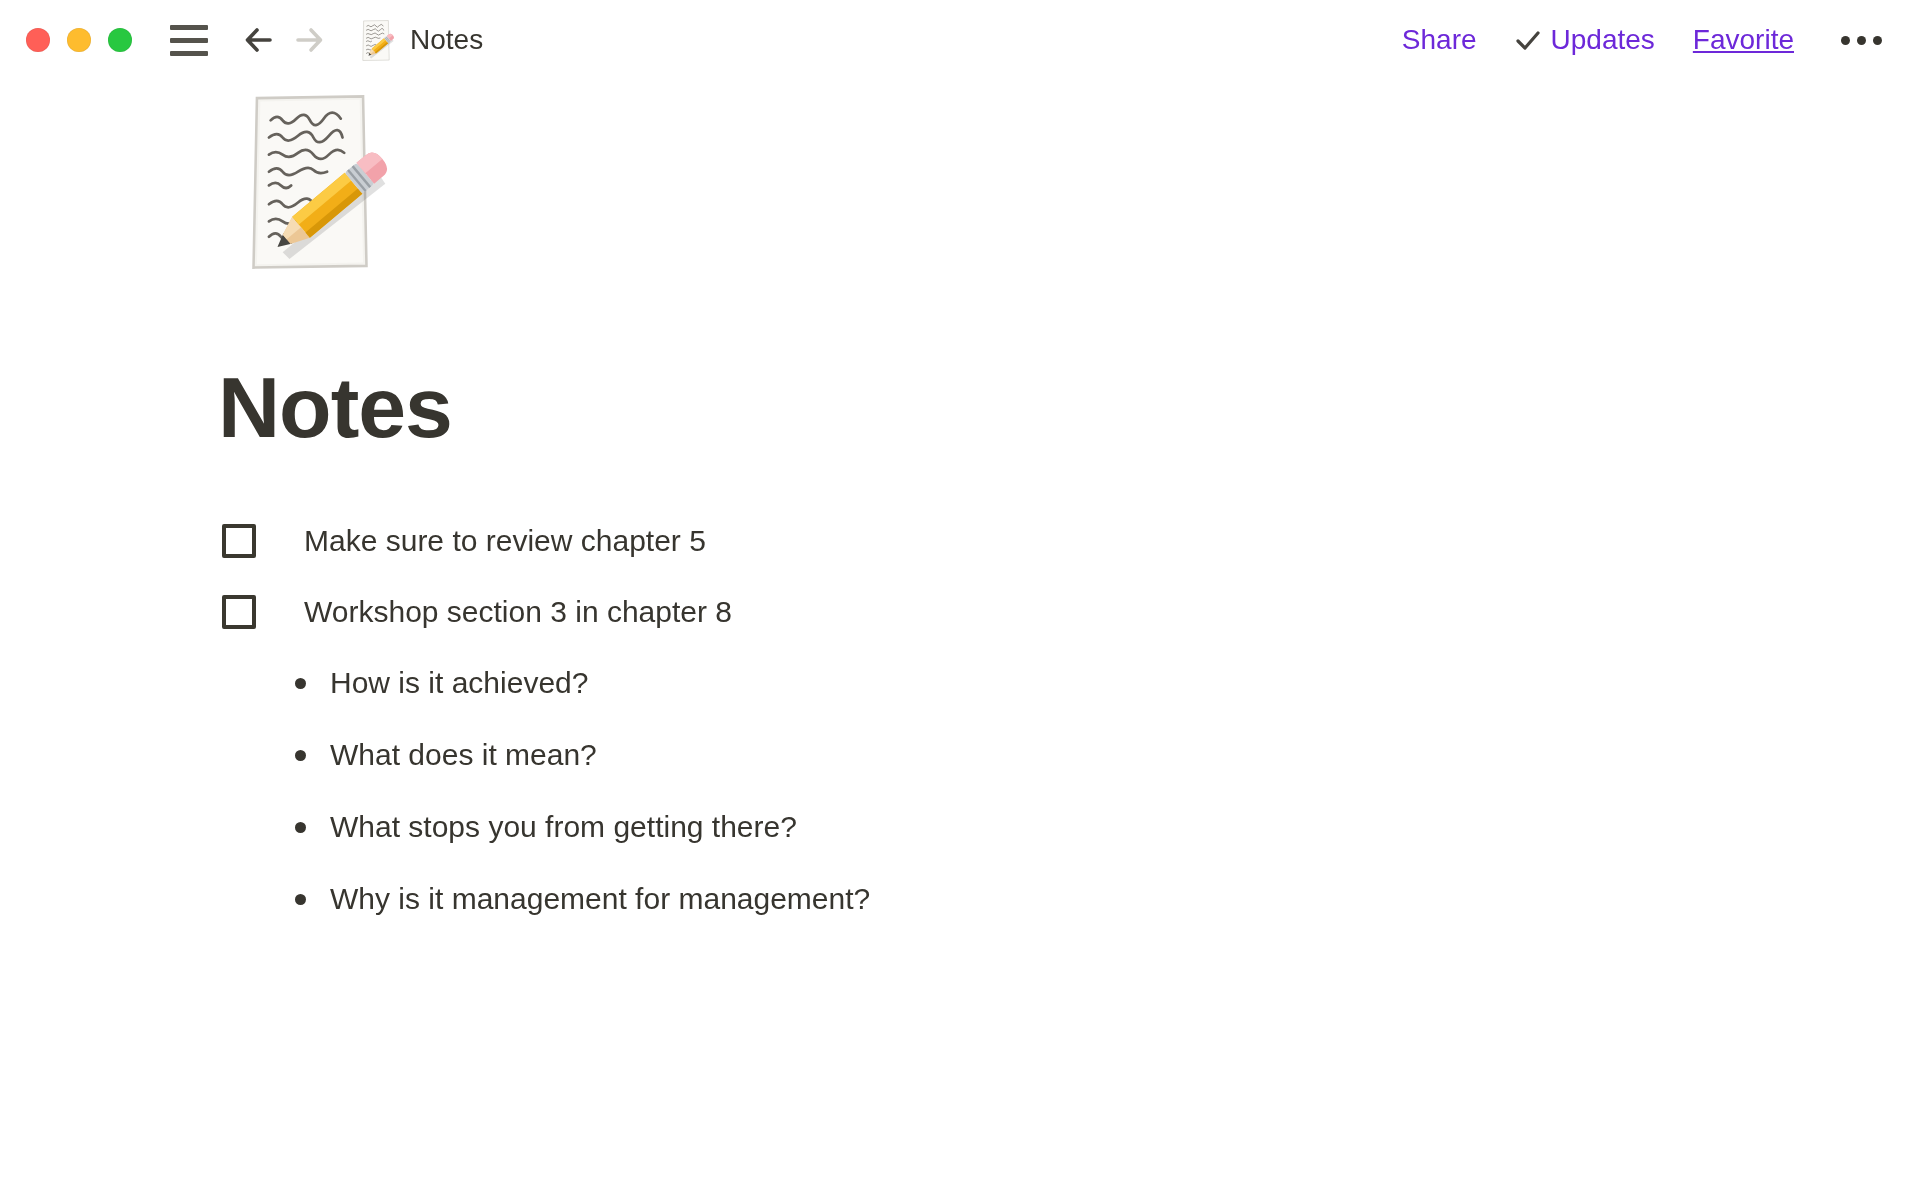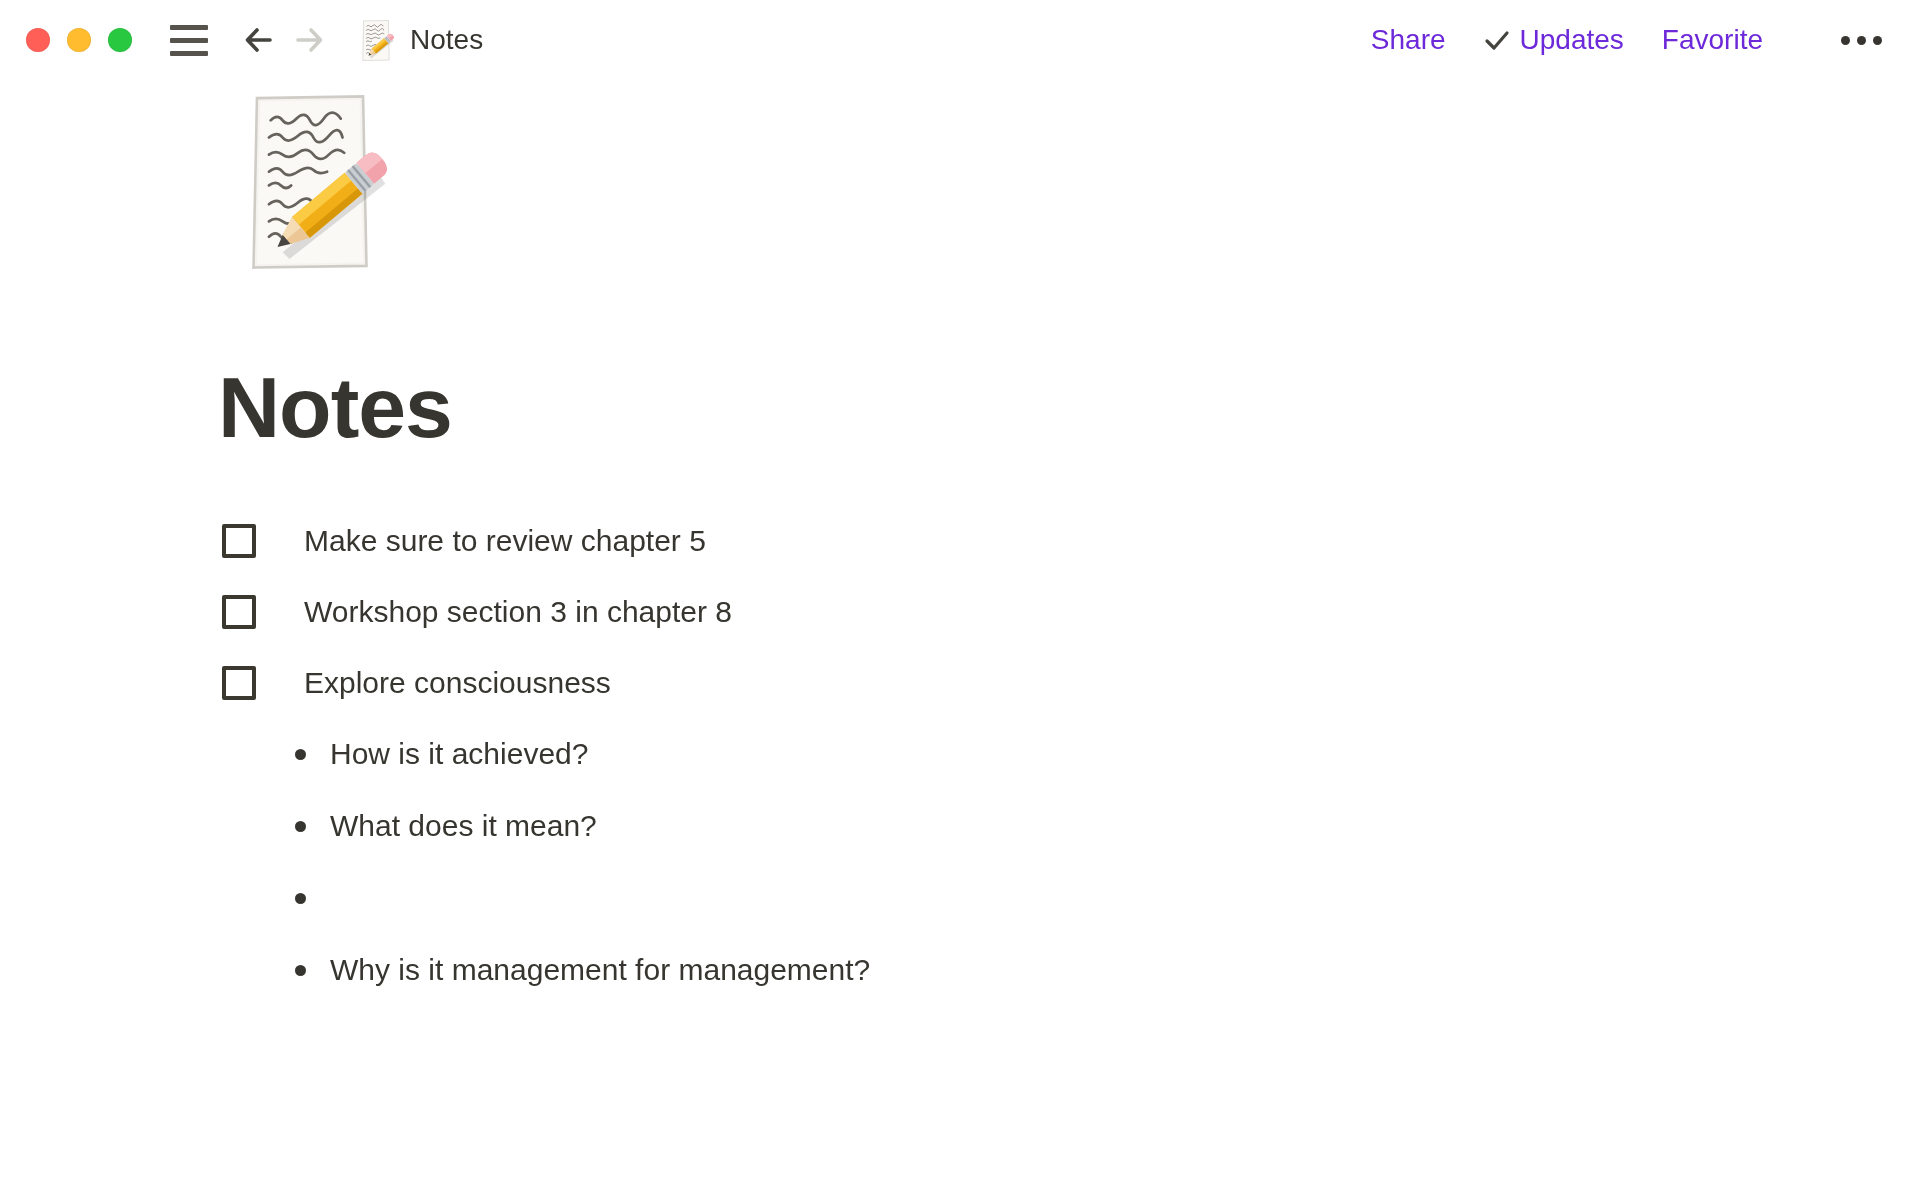--- a/index.html
+++ b/index.html
@@ -38,21 +38,21 @@
 
   .topbar-right {
     margin-left: auto;
     display: flex; align-items: center;
     font-size: 28px; color: #6d28d9;
   }
   .tb-btn { cursor: pointer; display: flex; align-items: center; }
   .tb-share { margin-right: 36px; }
   .tb-updates { margin-right: 38px; justify-content: flex-end; }
   .tb-updates .check-icon { margin-right: 8px; display: flex; align-items: center; }
-  .tb-favorite { margin-right: 76px; }
+  .tb-favorite { margin-right: 45px; text-decoration: underline; }
   .more-dots { display: flex; gap: 7px; align-items: center; padding: 6px 2px; }
   .more-dots .dot { width: 9px; height: 9px; border-radius: 50%; background: #37352f; }
 
   
   .content { padding-left: 218px; }
 
   .page-icon {
     display: block;
     margin-left: 6px;
     margin-top: 13px;
@@ -204,37 +204,34 @@
 
   <div class="todo-list">
     <div class="todo-item">
       <div class="todo-checkbox"></div>
       <div class="todo-label">Make sure to review chapter 5</div>
     </div>
     <div class="todo-item">
       <div class="todo-checkbox"></div>
       <div class="todo-label">Workshop section 3 in chapter 8</div>
     </div>
-    <div class="todo-item">
-      <div class="todo-checkbox"></div>
-      <div class="todo-label">Explore consciousness</div>
-    </div>
   </div>
 
   <div class="bullet-list">
     <div class="bullet-item">
       <div class="bullet-dot"></div>
       <div class="bullet-label">How is it achieved?</div>
     </div>
     <div class="bullet-item">
       <div class="bullet-dot"></div>
       <div class="bullet-label">What does it mean?</div>
     </div>
     <div class="bullet-item">
       <div class="bullet-dot"></div>
+      <div class="bullet-label">What stops you from getting there?</div>
     </div>
     <div class="bullet-item">
       <div class="bullet-dot"></div>
       <div class="bullet-label">Why is it management for management?</div>
     </div>
   </div>
 
 </div>
 
 </body></html>

